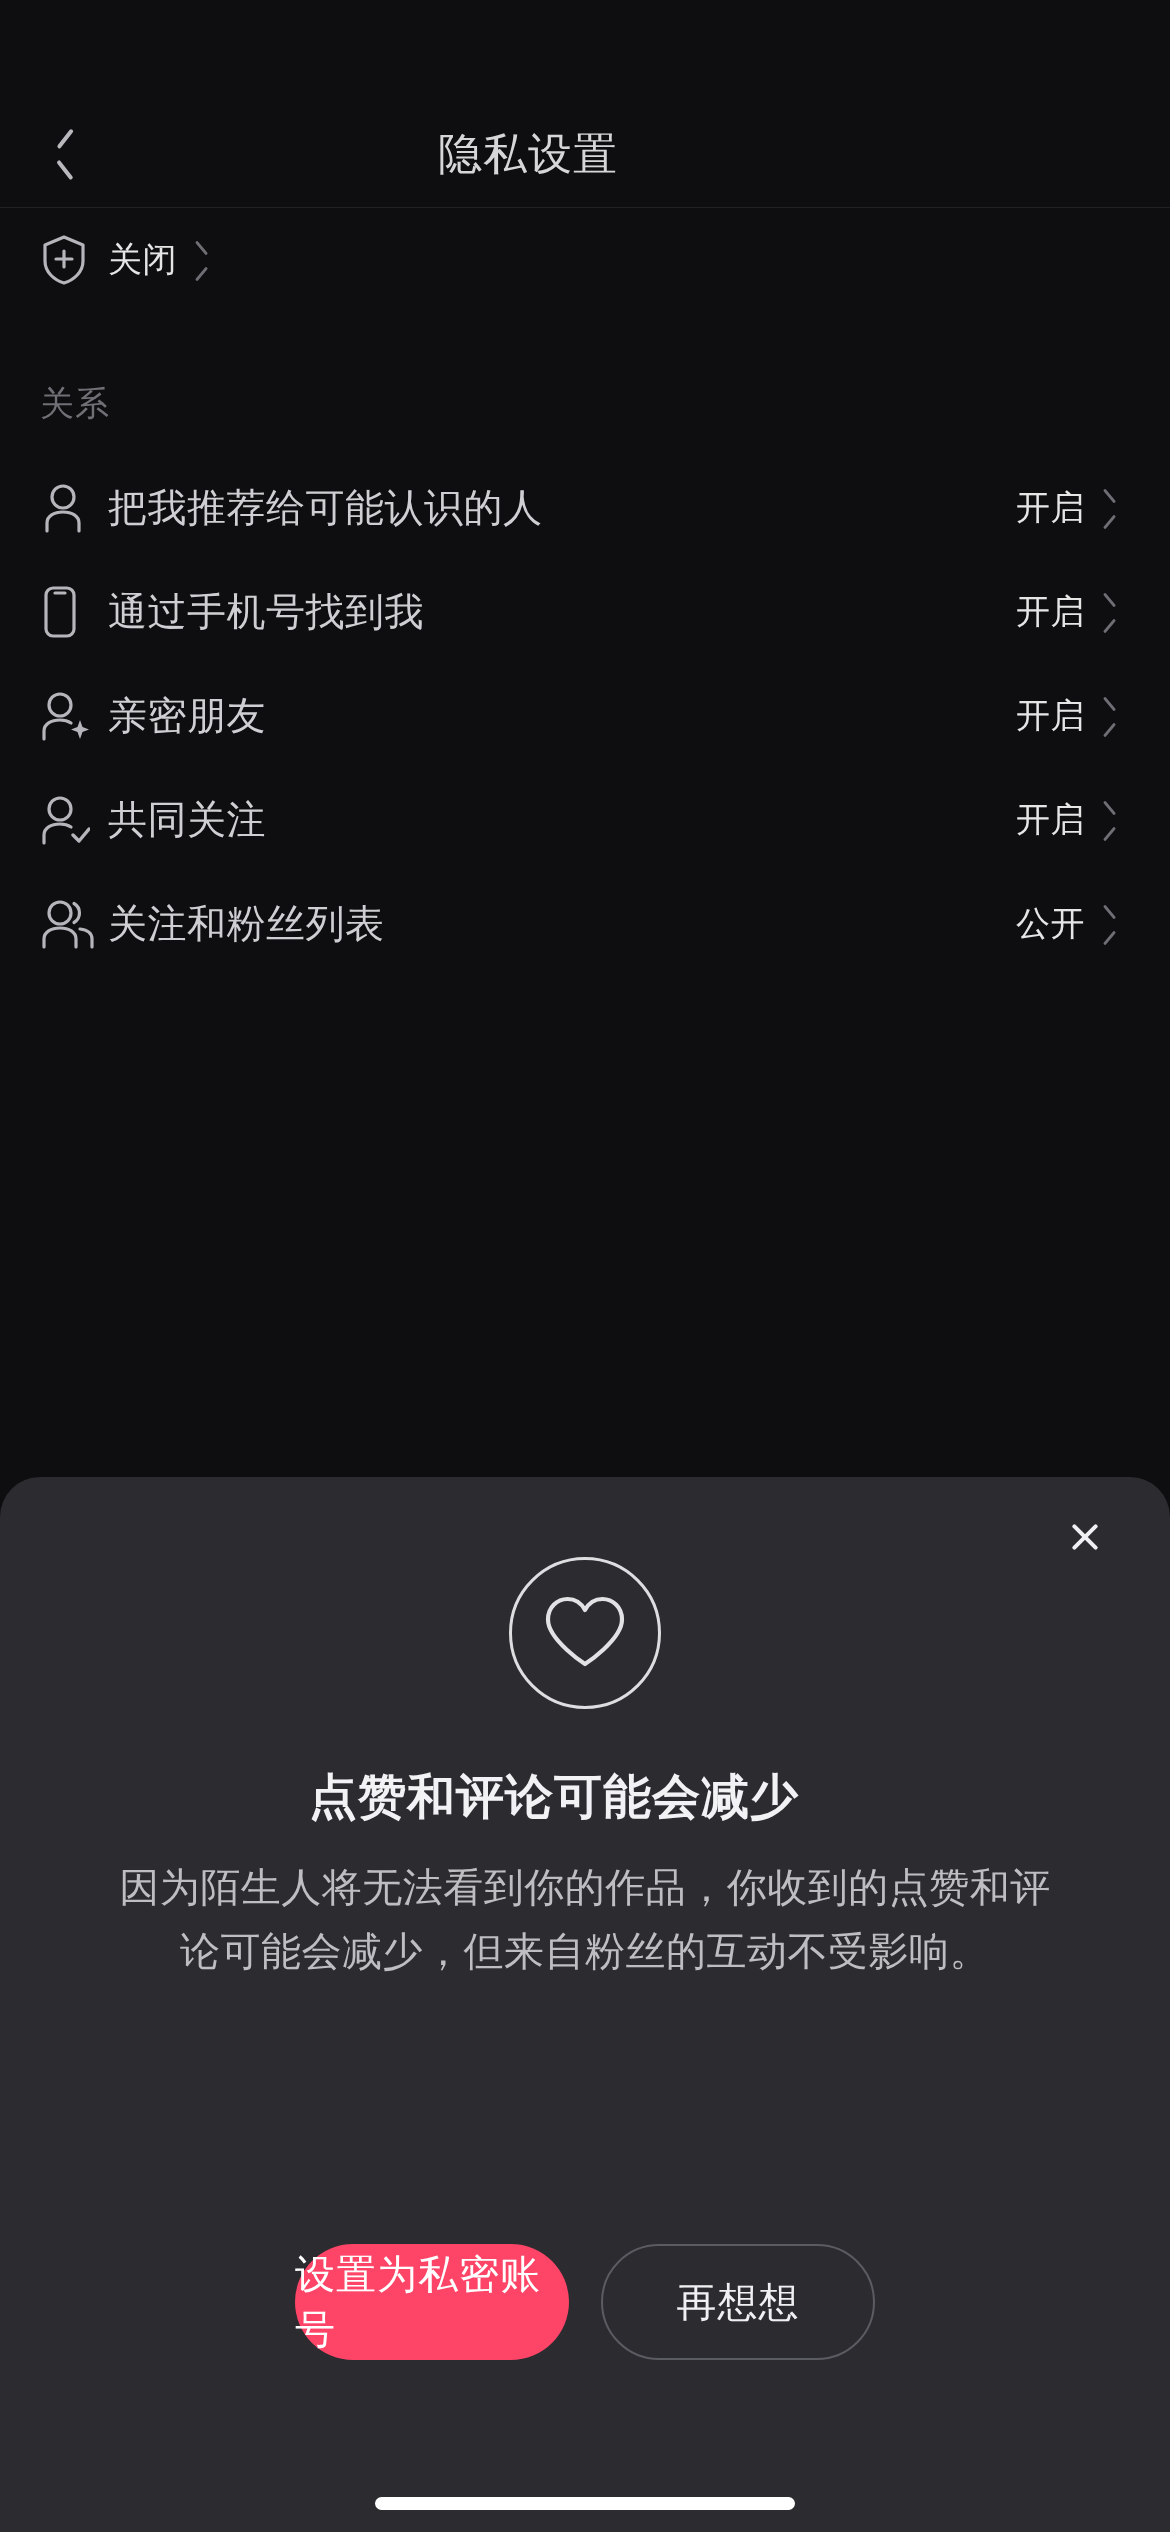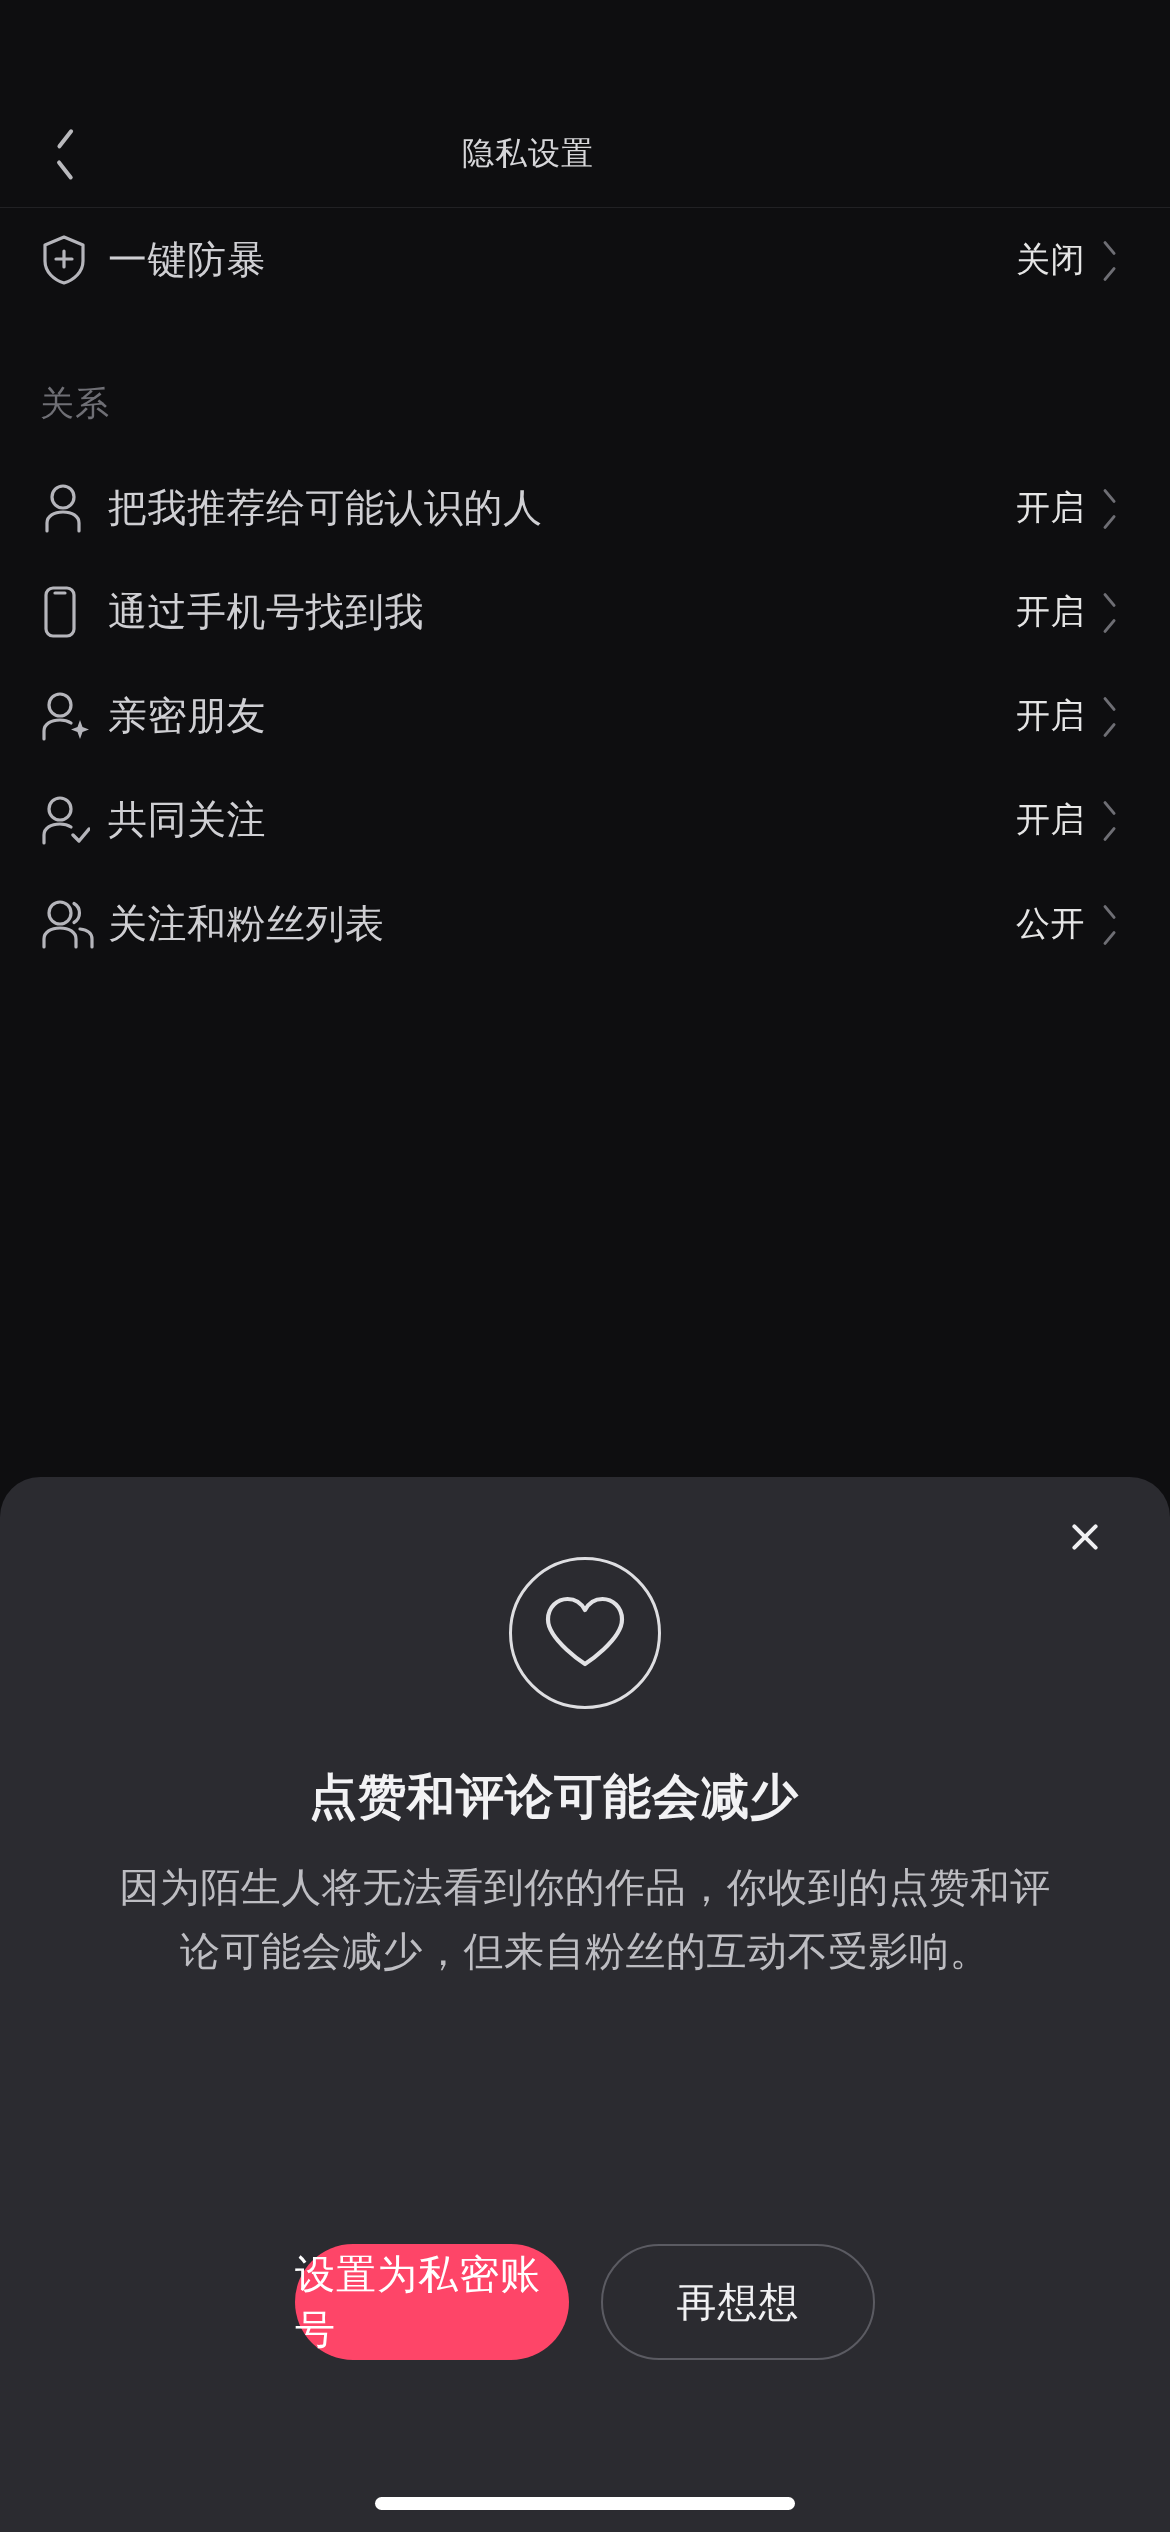--- a/index.html
+++ b/index.html
@@ -48,21 +48,21 @@
   .chev-left { width:22px; height:38px; position:relative; }
   .chev-left::before, .chev-left::after {
     content:""; position:absolute; left:4px; width:23px; height:3.5px;
     background:#b9b9bd; border-radius:2px;
   }
   .chev-left::before { top:11px; transform:rotate(-52deg); transform-origin:left center; }
   .chev-left::after  { top:24px; transform:rotate(52deg); transform-origin:left center; }
   .nav-title {
     position:absolute; left:0; top:0; width:1056px; height:108px;
     display:flex; align-items:center; justify-content:center;
-    font-size:32px; color:#d6d6d9; letter-spacing:1px;
+    font-size:44px; color:#d6d6d9; letter-spacing:1px;
   }
   .nav-sep { position:absolute; top:207px; left:0; width:1170px; height:1px; background:#212124; }
 
   
   .list { position:absolute; top:208px; left:0; width:1170px; }
   .row {
     position:relative; height:104px; display:flex; align-items:center;
     padding:0 52px 0 40px;
   }
   .row .ic { width:68px; flex:0 0 68px; display:flex; align-items:center; justify-content:flex-start; }
@@ -145,21 +145,20 @@
 
   <div class="list">
 
     <div class="row">
       <span class="ic">
         <svg width="48" height="52" viewBox="0 0 48 52">
           <path d="M24 3 L43 11 V27 C43 38 34 46 24 49 C14 46 5 38 5 27 V11 Z" stroke="#b5b5bb" stroke-width="3.2" fill="none" stroke-linejoin="round"></path>
           <path d="M24 17 V33 M16 25 H32" stroke="#b5b5bb" stroke-width="3.2" stroke-linecap="round"></path>
         </svg>
       </span>
-      <span class="lbl">一键防暴</span>
       <span class="val">关闭</span>
       <span class="chev-right"></span>
     </div>
 
     <div class="gap"></div>
 
     <div class="section-head">关系</div>
 
     <div class="row">
       <span class="ic">

